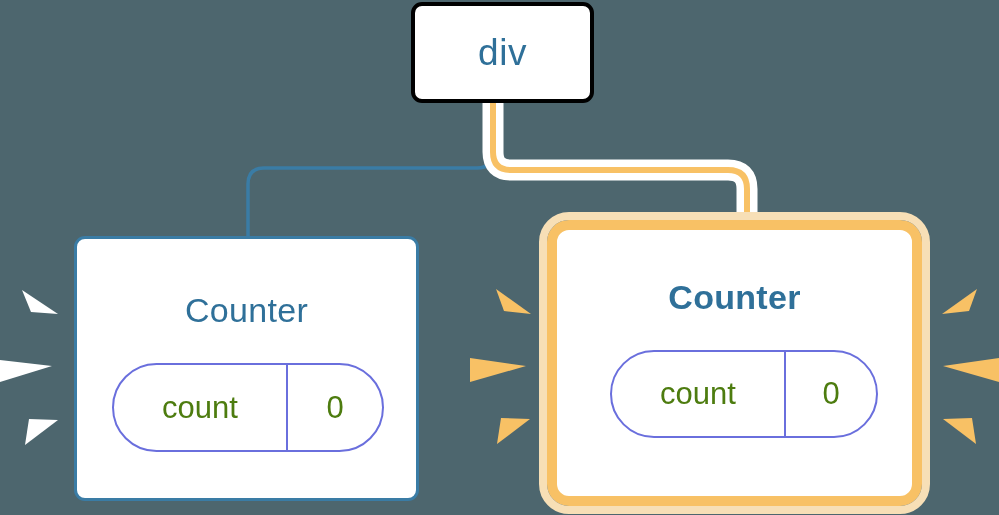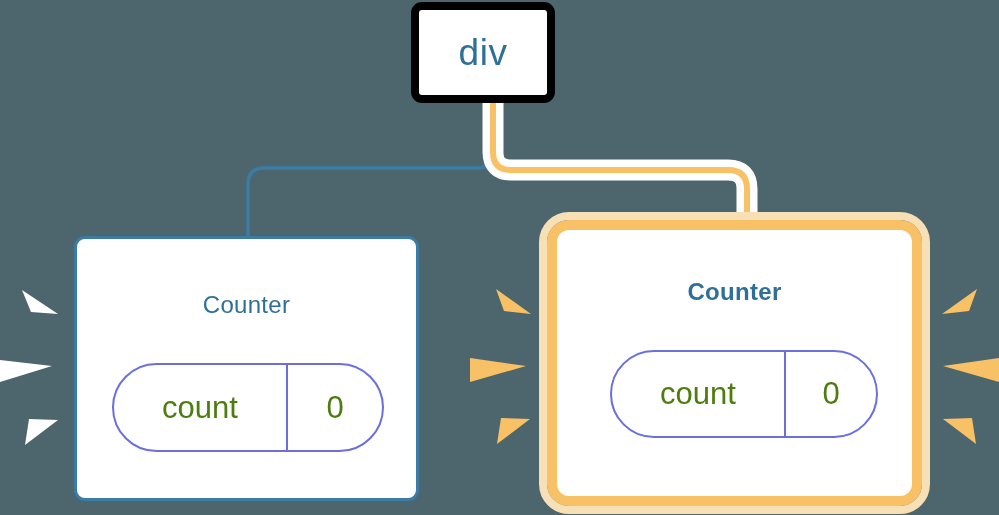--- a/index.html
+++ b/index.html
@@ -25,23 +25,23 @@
     height: 515px;
   }
   .node {
     position: absolute;
     background: #ffffff;
     box-sizing: border-box;
   }
   .node-div {
     left: 411px;
     top: 2px;
-    width: 144px;
+    width: 183px;
     height: 101px;
-    border: 8px solid #000000;
+    border: 4px solid #000000;
     border-radius: 11px;
     display: flex;
     align-items: center;
     justify-content: center;
   }
   .div-label {
     color: #2f7099;
     font-size: 37px;
     letter-spacing: 0.5px;
   }
@@ -62,21 +62,21 @@
     border-radius: 22px;
     outline: 8px solid #f7dfb6;
     outline-offset: 0px;
   }
   .counter-title {
     position: absolute;
     left: 0;
     right: 0;
     text-align: center;
     color: #2f7099;
-    font-size: 24px;
+    font-size: 34px;
     letter-spacing: 0.3px;
   }
   .node-counter-left .counter-title { top: 52px; }
   .node-counter-right .counter-title { top: 48px; font-weight: bold; }
 
   .pill {
     position: absolute;
     box-sizing: border-box;
     border: 2px solid #6a6fdd;
     border-radius: 999px;

